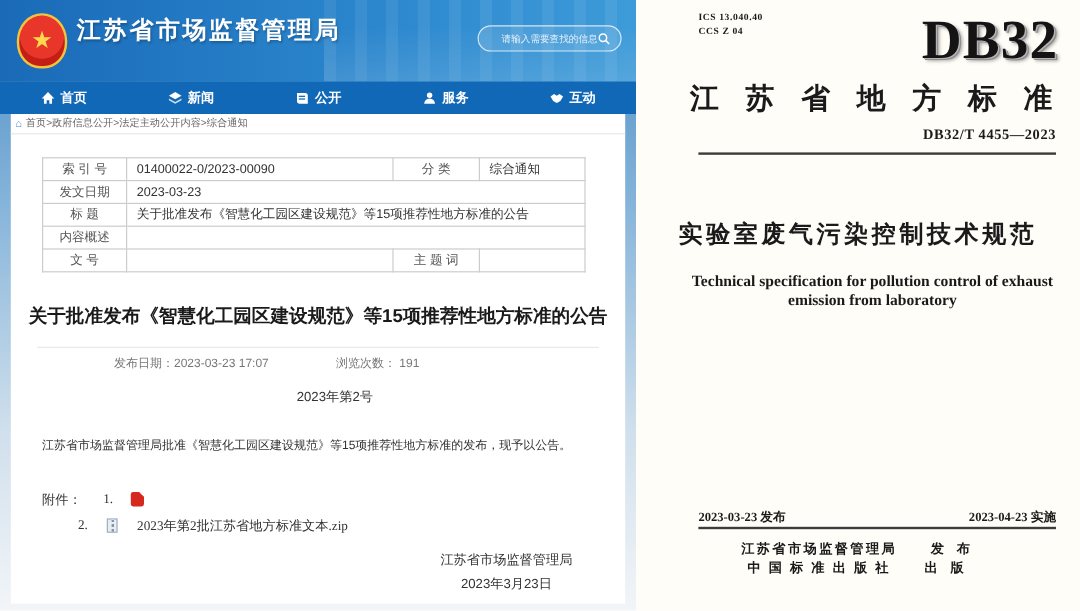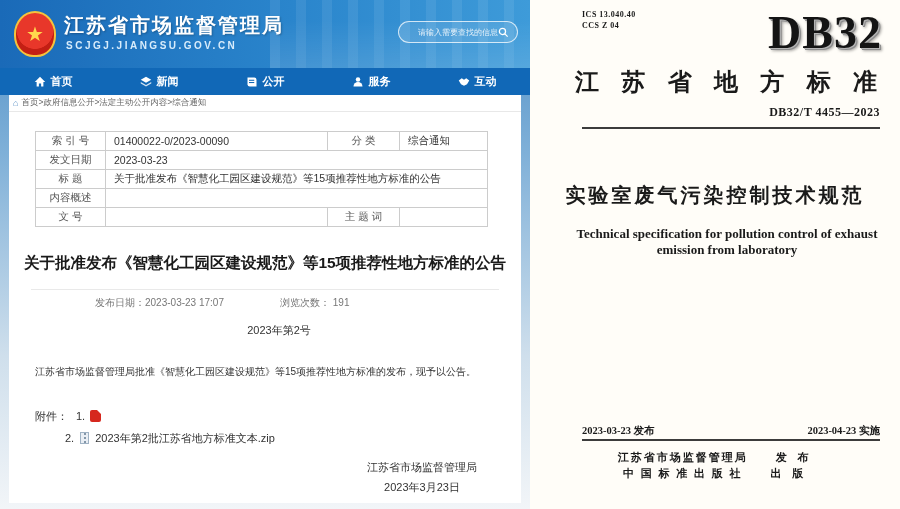--- a/index.html
+++ b/index.html
@@ -57,21 +57,21 @@
                font-size:15.5px; font-weight:bold; color:#1a1a1a; }
   .art-rule { position:absolute; left:22px; top:194px; width:468px; height:1px; background:#e9e9e9; }
   .art-meta { position:absolute; left:0; top:201px; width:512px; font-size:10px; color:#777; }
   .art-meta .m1 { position:absolute; left:86px; }
   .art-meta .m2 { position:absolute; left:271px; }
   .doc-no { position:absolute; left:0; top:228px; width:512px; text-align:center;
             font-size:11px; color:#333;padding-left:28px; }
   .art-body { position:absolute; left:26px; top:269px; width:462px; font-size:10px;
               color:#333; line-height:1.6; }
   .attach { position:absolute; left:26px; top:310px; font-size:11px; color:#333; }
-  .attach-row { display:flex; align-items:center; gap:4px; height:22px; }
+  .attach-row { display:flex; align-items:center; gap:14px; height:22px;font-family:Liberation Serif, serif; }
   .attach-row.second { padding-left:30px; }
   .attach-label { margin-right:4px; }
   .ico-pdf { display:inline-block; width:11px; height:12px; background:#d6281e;
              border-radius:2px; position:relative; margin:0 1px; }
   .ico-pdf::after { content:""; position:absolute; right:0; top:0; border:2.5px solid #fff;
                     border-left-color:transparent; border-bottom-color:transparent; }
   .ico-zip { display:inline-block; width:9px; height:12px; background:#e9eef4;
              border:1px solid #9fb2c4; margin:0 2px; position:relative; }
   .ico-zip::after { content:""; position:absolute; left:3px; top:0; width:2px; height:100%;
                     background:repeating-linear-gradient(180deg,#8396a8 0 2px,#e9eef4 2px 4px); }
@@ -107,21 +107,20 @@
 <body>
 
 <div class="stage">
 
   <div class="left-pane">
 
     <div class="site-header">
       <div class="city"></div>
       <div class="emblem">★</div>
       <div class="site-title">江苏省市场监督管理局</div>
-      <div class="site-domain">SCJGJ.JIANGSU.GOV.CN</div>
       <div class="search-box">
         <input type="text" placeholder="请输入需要查找的信息" style="">
         <svg class="search-ico" viewBox="0 0 16 16">
           <circle cx="6.5" cy="6.5" r="4.5" fill="none" stroke="#fff" stroke-width="1.8"></circle>
           <line x1="10" y1="10" x2="14" y2="14" stroke="#fff" stroke-width="1.8"></line>
         </svg>
       </div>
     </div>
 
     <div class="nav-bar">

